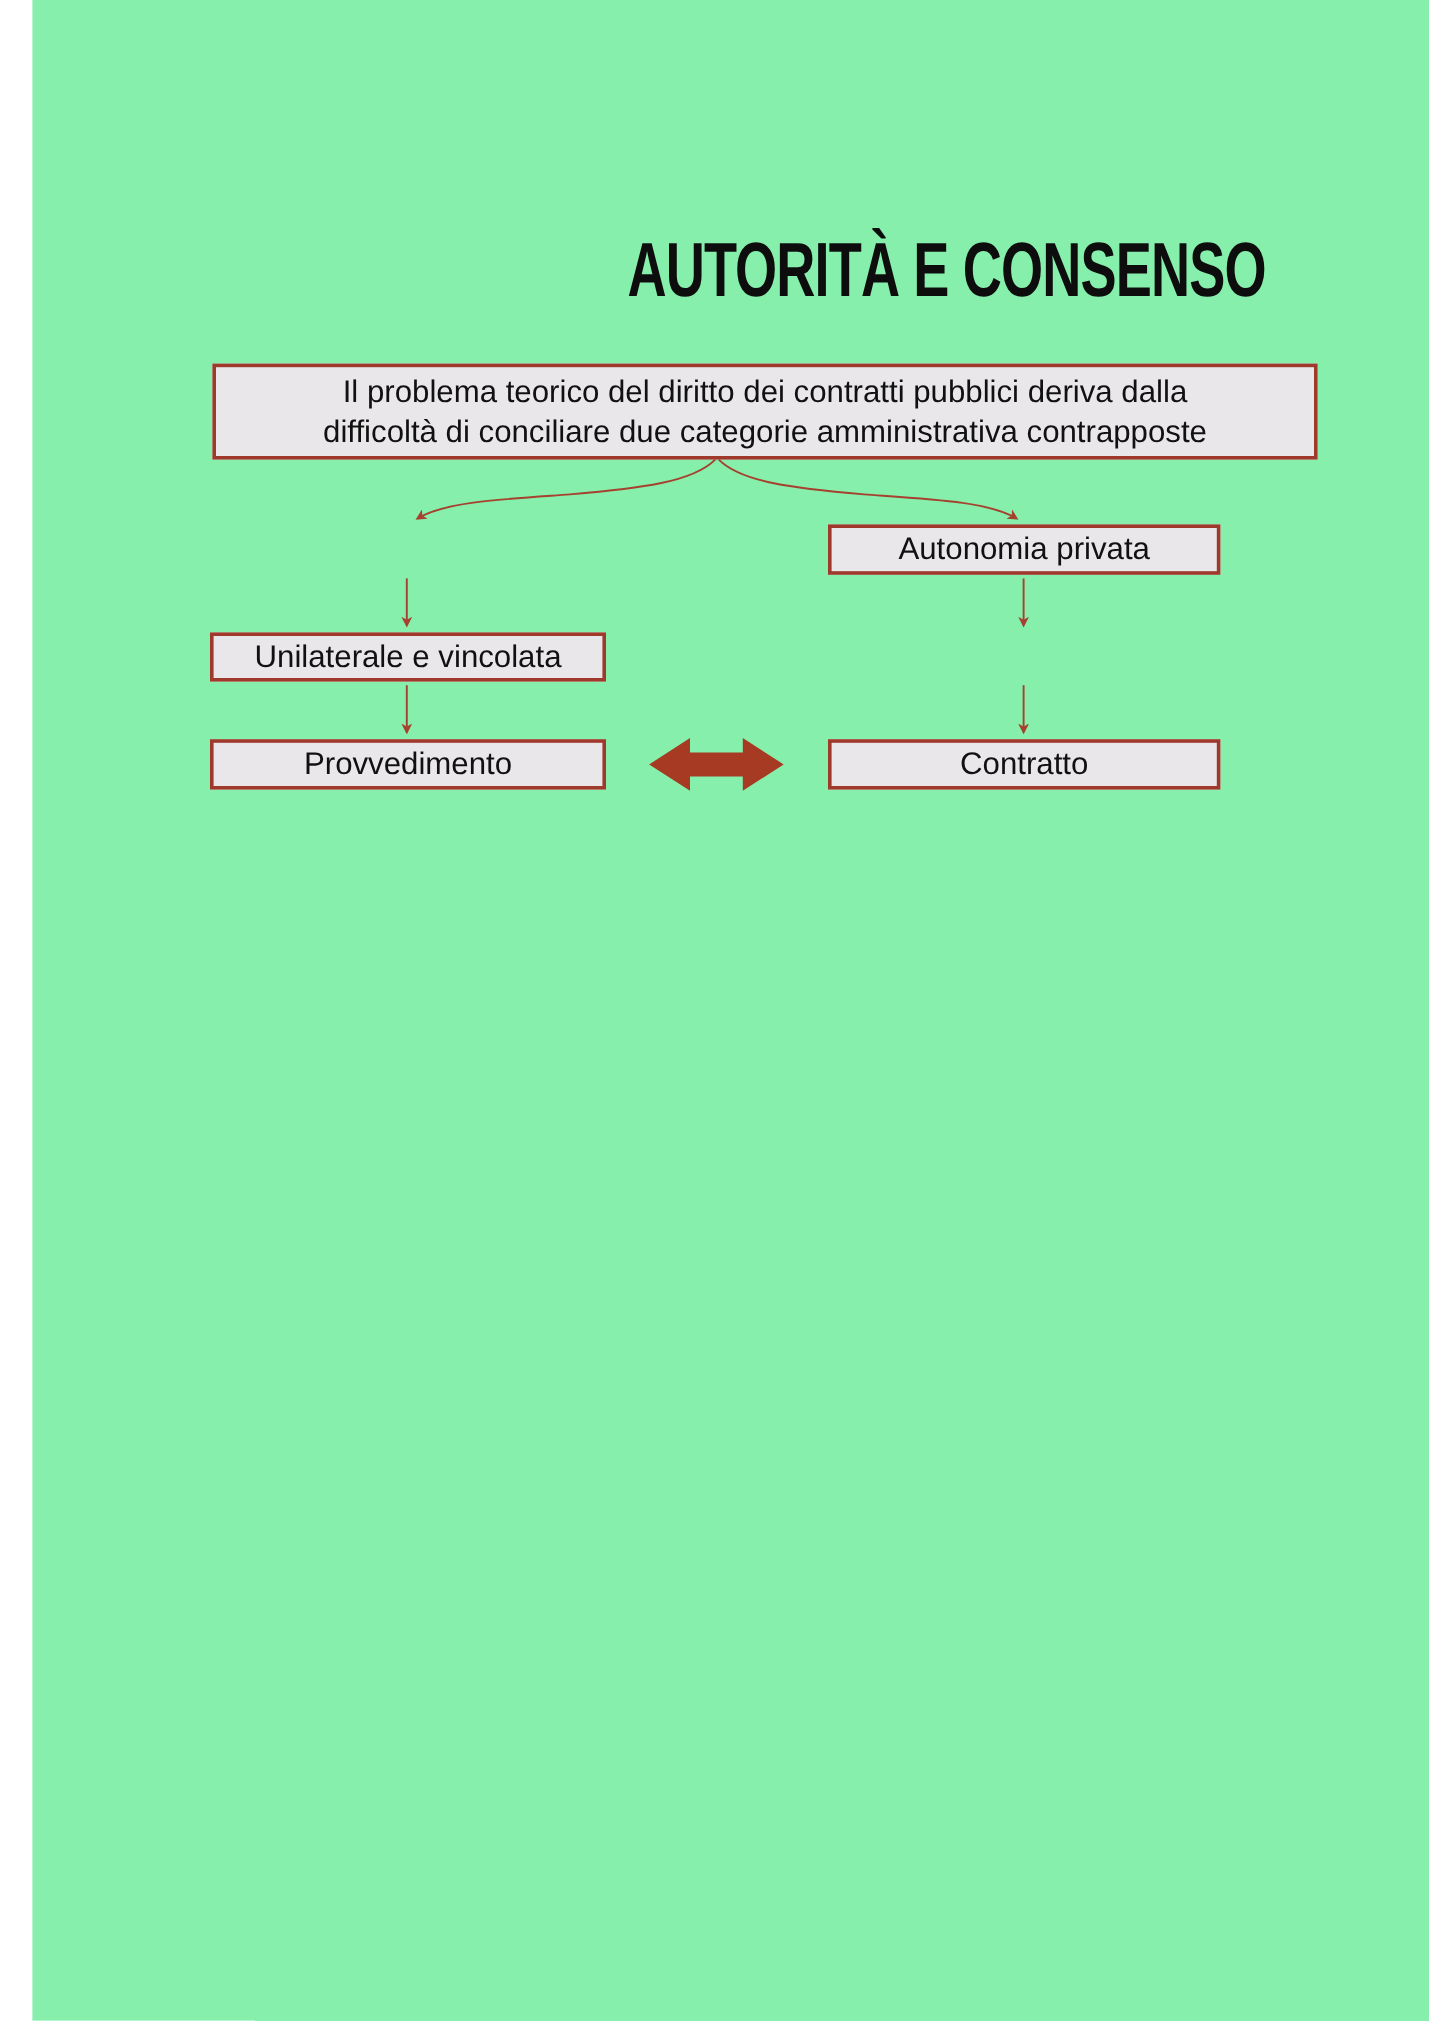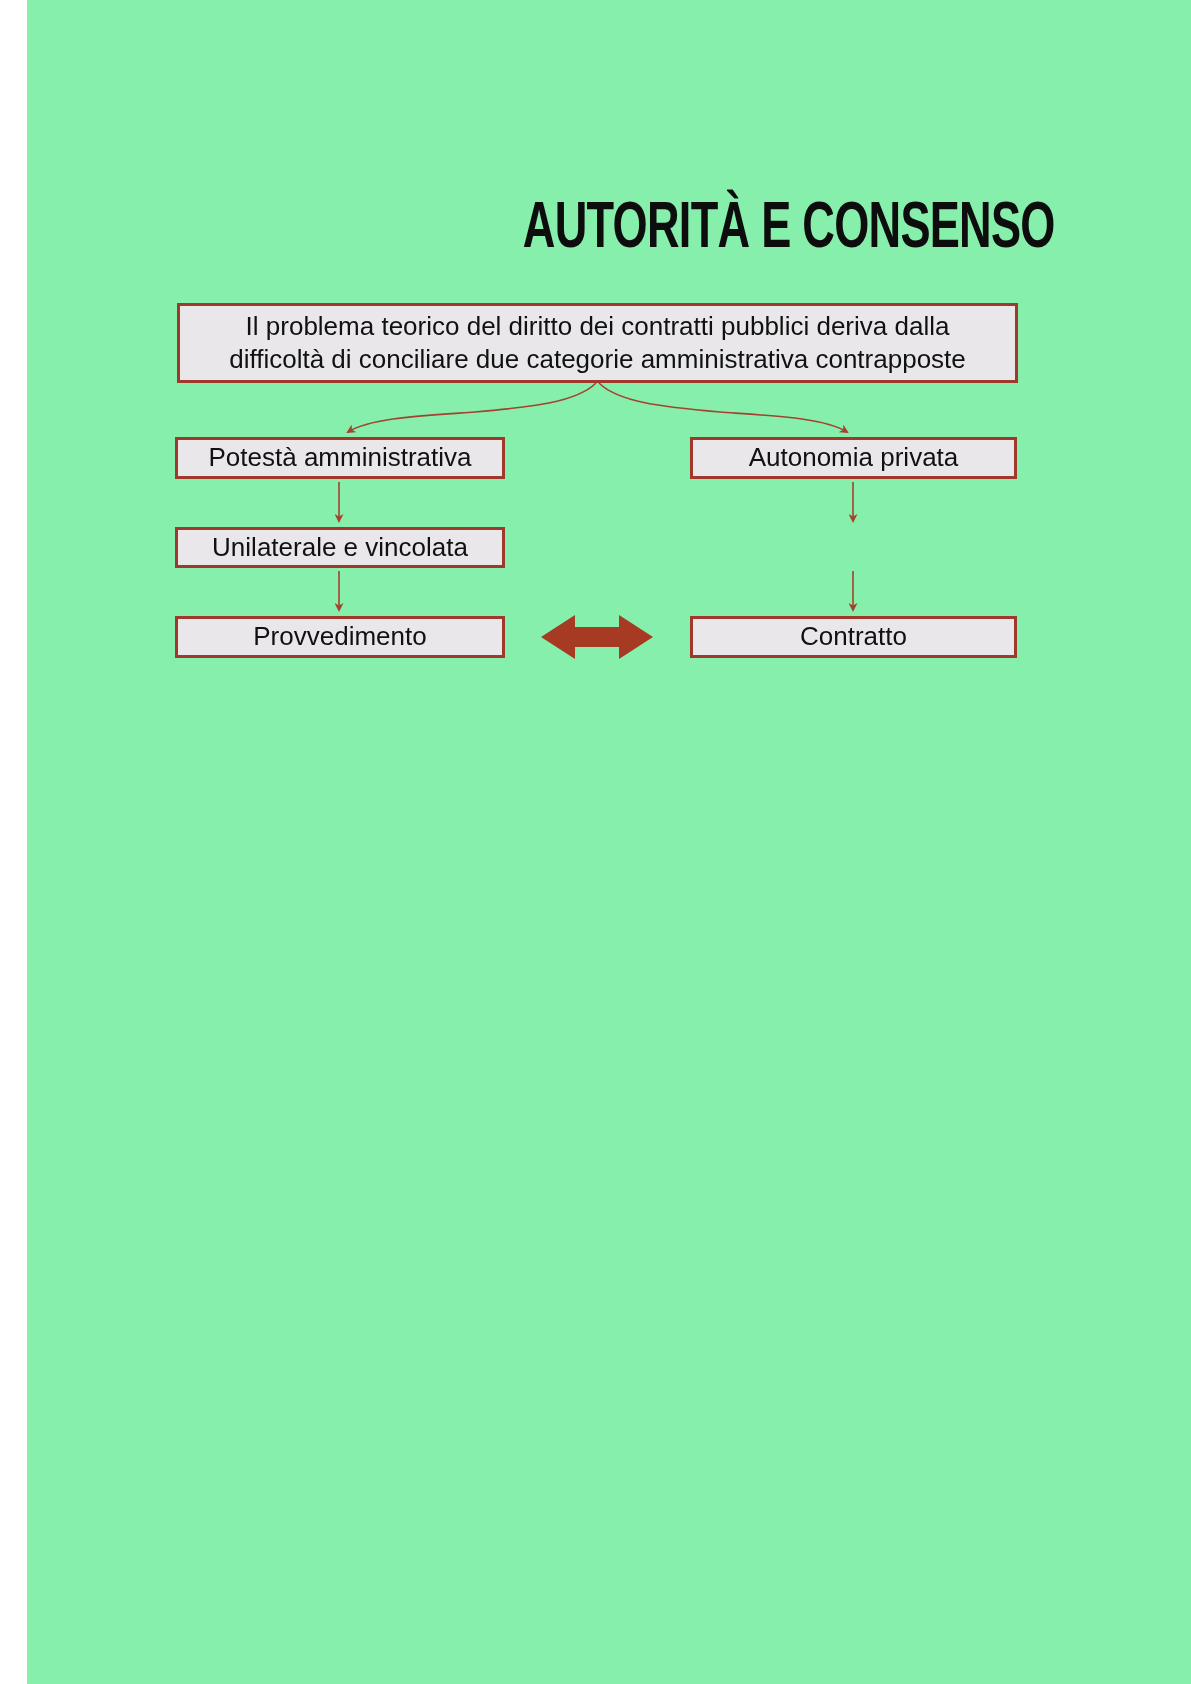--- a/index.html
+++ b/index.html
@@ -39,21 +39,21 @@
     border:3px solid var(--c-border);
     display:flex;
     align-items:center;
     justify-content:center;
     text-align:center;
     font-size:26px;
     line-height:1.28;
   }
   .premise{
     left:150px; top:303px;
-    width:841px; height:80px;
+    width:921px; height:80px;
     flex-direction:column;
     padding:4px 18px;
   }
   .col-left{left:148px; width:330px;}
   .col-right{left:663px; width:327px;align-items:center;}
   .row1{top:437px; height:42px;}
   .row2{top:527px; height:41px;}
   .row3{top:616px; height:42px;}
   svg.overlay{
     position:absolute;
@@ -74,23 +74,20 @@
 
 <div class="page">
 
   <div class="title">AUTORITÀ E CONSENSO</div>
 
   <div class="dbox premise">
     <div>Il problema teorico del diritto dei contratti pubblici deriva dalla</div>
     <div>difficoltà di conciliare due categorie amministrativa contrapposte</div>
   </div>
 
-  <div class="dbox col-left row1">
-    <span>Potestà amministrativa</span>
-  </div>
   <div class="dbox col-left row2">
     <span>Unilaterale e vincolata</span>
   </div>
   <div class="dbox col-left row3">
     <span>Provvedimento</span>
   </div>
 
   <div class="dbox col-right row1">
     <span>Autonomia privata</span>
   </div>

